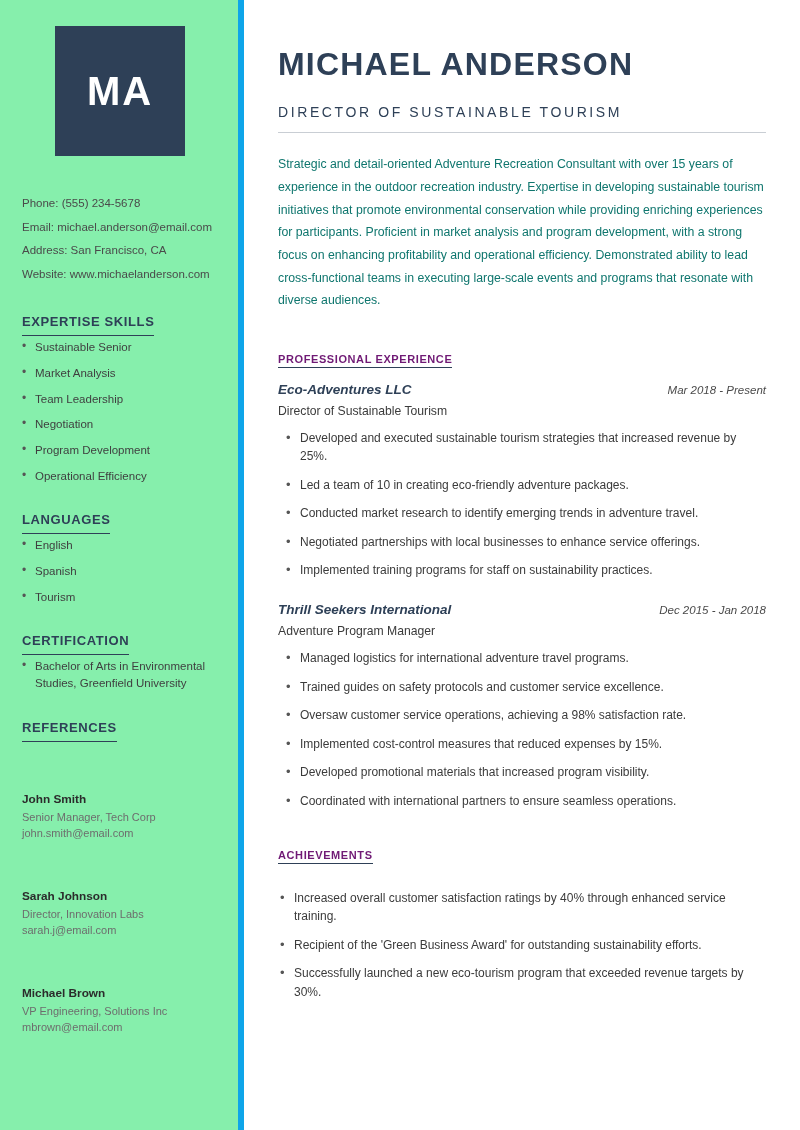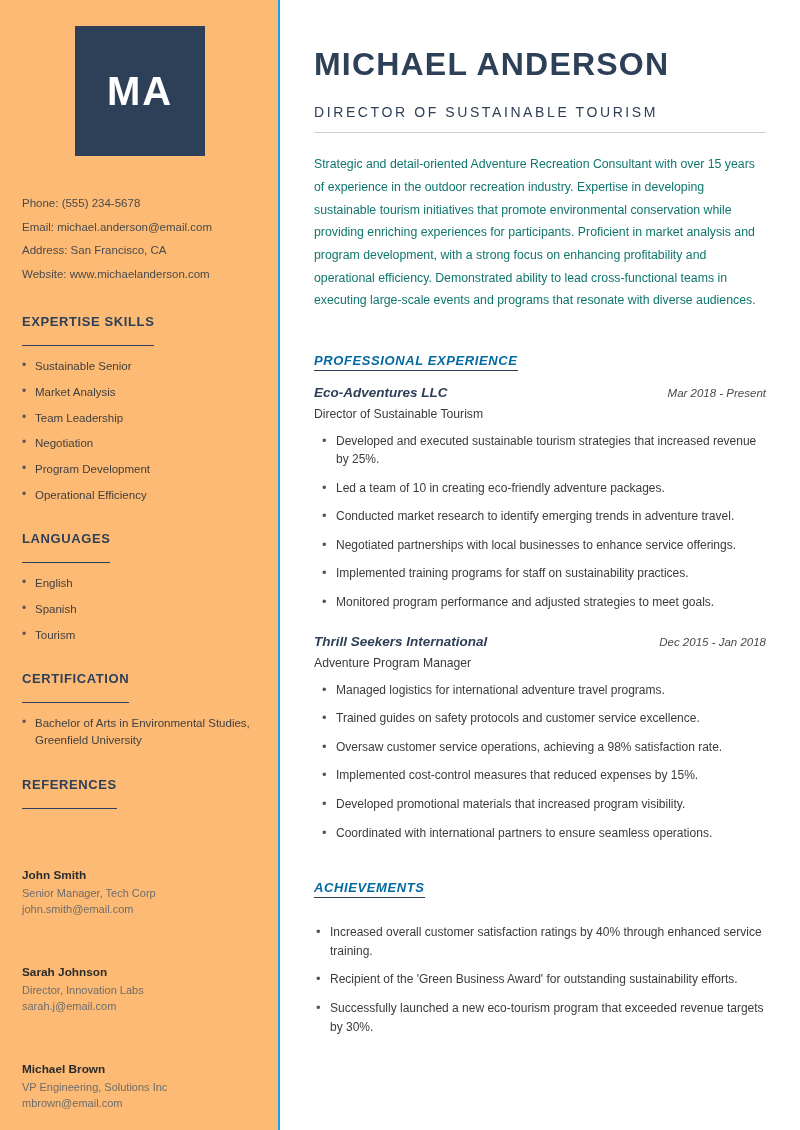--- a/index.html
+++ b/index.html
@@ -17,25 +17,25 @@
   .page {
     display: flex;
     width: 800px;
     height: 1130px;
     box-sizing: border-box;
     background: #ffffff;
   }
 
   
   .sidebar {
-    width: 280px;
-    background: #fdba74;
+    width: 244px;
+    background: #86efac;
     box-sizing: border-box;
     padding: 22px 20px 20px 22px;
-    border-right: 2px solid #0ea5e9;
+    border-right: 6px solid #0ea5e9;
   }
   .monogram-wrap {
     display: flex;
     justify-content: center;
     margin-top: 4px;
   }
   .monogram {
     width: 130px;
     height: 130px;
     background: #2e4057;
@@ -59,22 +59,22 @@
   .side-section {
     margin-top: 26px;
   }
   .side-heading {
     font-size: 13px;
     font-weight: bold;
     color: #2e4057;
     letter-spacing: 0.6px;
     border-bottom: 1.5px solid #2e4057;
     display: inline-block;
-    padding-bottom: 16px;
-    margin-bottom: 12px;
+    padding-bottom: 6px;
+    margin-bottom: 3px;
   }
   .side-list {
     list-style: none;
     margin: 0;
     padding: 0;
   }
   .side-list li {
     font-size: 11.5px;
     color: #3f3f3f;
     line-height: 1.45;
@@ -128,30 +128,29 @@
     border-bottom: 1.5px solid #c9ced4;
   }
   .summary {
     margin-top: 20px;
     font-size: 12.3px;
     line-height: 1.85;
     color: #0f766e;
     text-align: left;
   }
   .main-heading {
-    font-size: 13px;
-    font-weight: bold;
-    color: #0369a1;
+    font-size: 11px;
+    font-weight: bold;
+    color: #701a75;
     letter-spacing: 0.6px;
     border-bottom: 1.5px solid #2e4057;
     display: inline-block;
     padding-bottom: 2px;
     margin-top: 28px;
     margin-bottom: 14px;
-    font-style: italic;
   }
   .job-head {
     display: flex;
     justify-content: space-between;
     align-items: baseline;
   }
   .job-company {
     font-size: 13.5px;
     font-weight: bold;
     color: #2e4057;
@@ -282,21 +281,20 @@
         <span class="job-company">Eco-Adventures LLC</span>
         <span class="job-dates">Mar 2018 - Present</span>
       </div>
       <div class="job-title">Director of Sustainable Tourism</div>
       <ul class="bullets">
         <li>Developed and executed sustainable tourism strategies that increased revenue by 25%.</li>
         <li>Led a team of 10 in creating eco-friendly adventure packages.</li>
         <li>Conducted market research to identify emerging trends in adventure travel.</li>
         <li>Negotiated partnerships with local businesses to enhance service offerings.</li>
         <li>Implemented training programs for staff on sustainability practices.</li>
-        <li>Monitored program performance and adjusted strategies to meet goals.</li>
       </ul>
     </div>
 
     <div class="job-block">
       <div class="job-head">
         <span class="job-company">Thrill Seekers International</span>
         <span class="job-dates">Dec 2015 - Jan 2018</span>
       </div>
       <div class="job-title">Adventure Program Manager</div>
       <ul class="bullets">

